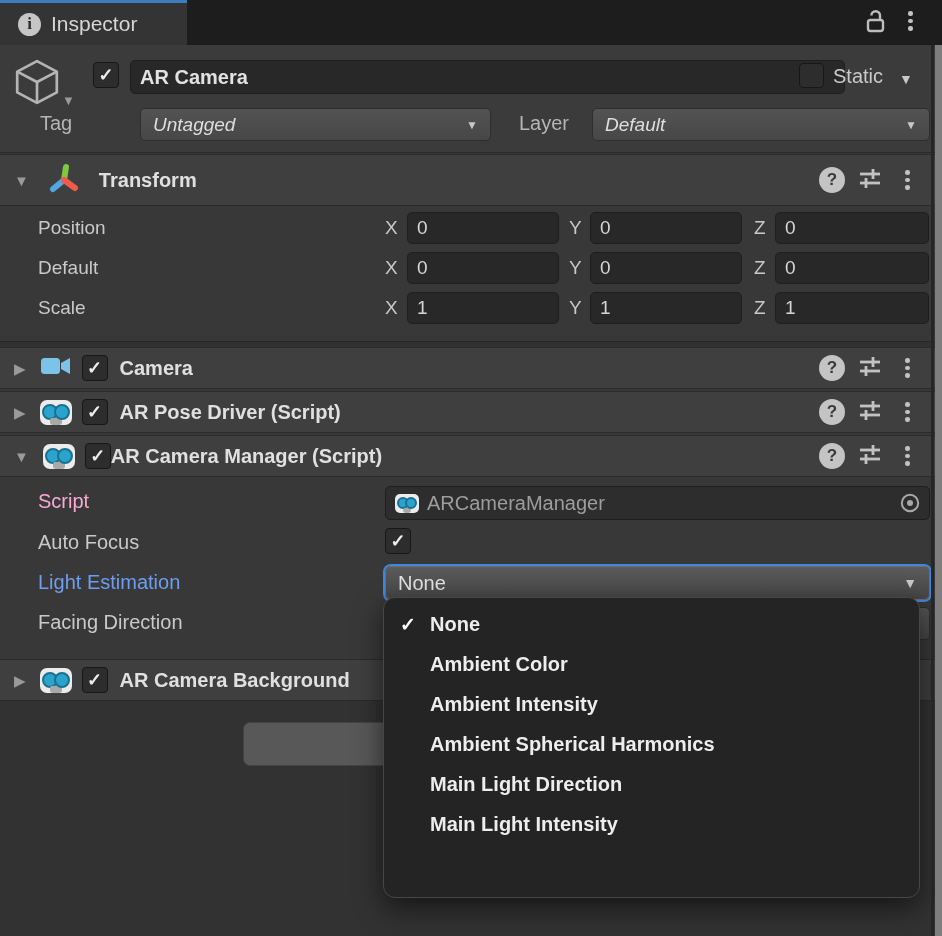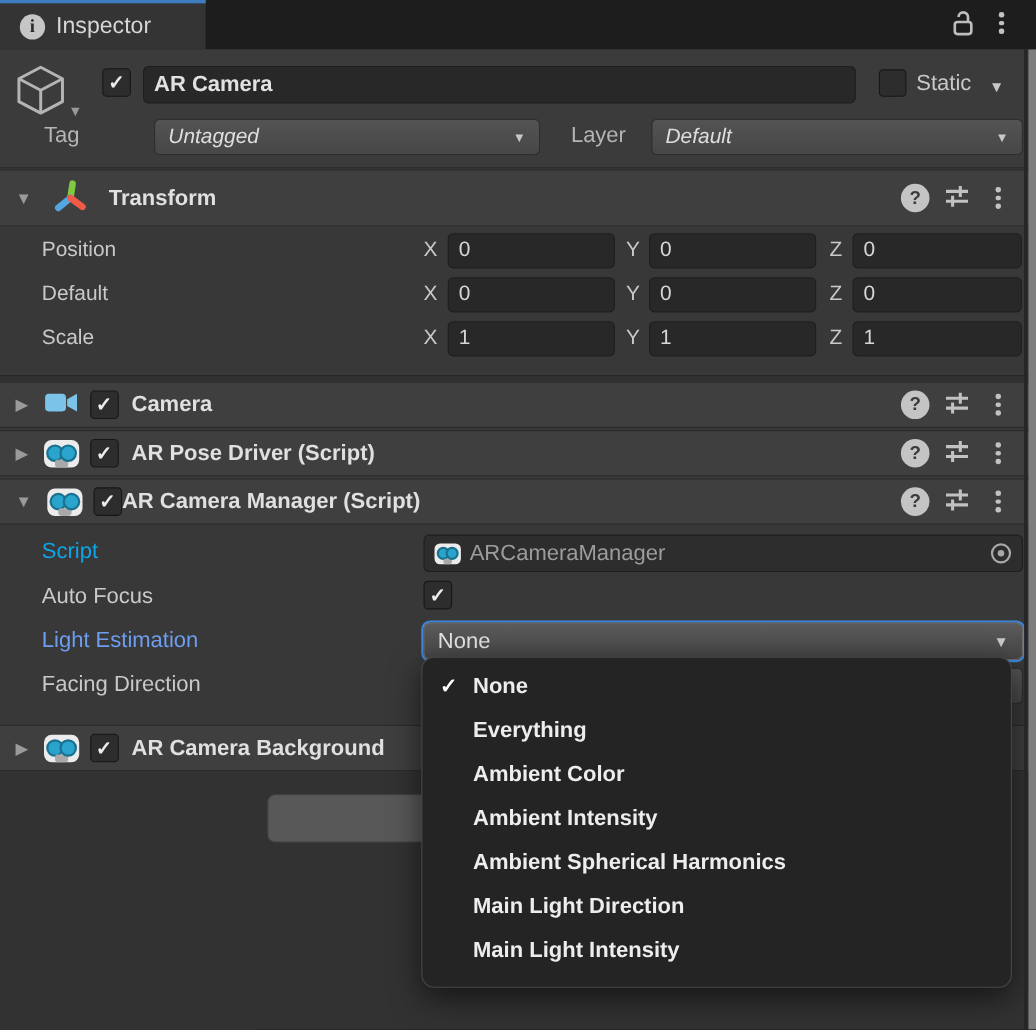--- a/index.html
+++ b/index.html
@@ -14,21 +14,21 @@
        display:flex;align-items:center;gap:10px;padding-left:18px;}
   .tab-title{color:#d6d6d6;font-size:21px;}
   .info-icon{width:23px;height:23px;border-radius:50%;background:#c6c6c6;color:#2c2c2c;
              font-family:"Liberation Serif",serif;font-weight:700;font-size:17px;
              display:flex;align-items:center;justify-content:center;}
   .kebab{display:flex;flex-direction:column;gap:3px;align-items:center;}
   .kebab i{width:4.5px;height:4.5px;border-radius:50%;background:#c2c2c2;display:block;}
 
   
   .lbl{color:#c9c9c9;font-size:19px;white-space:nowrap;}
-  .lbl-dim{color:#0ea5e9;}
+  .lbl-dim{color:#f9a8d4;}
   .lbl-blue{color:#6d9ef0;}
   .fold{color:#9a9a9a;font-size:15px;line-height:1;}
   .arrow{color:#c8c8c8;font-size:12px;line-height:1;}
   .checkbox{width:26px;height:26px;background:#2d2d2d;border:1px solid #171717;border-radius:4px;
             display:flex;align-items:center;justify-content:center;}
   .checkbox span{color:#ececec;font-size:18px;font-weight:700;line-height:1;}
   .field{background:#282828;border:1px solid #1e1e1e;border-radius:5px;height:32px;
          display:flex;align-items:center;padding-left:9px;color:#d6d6d6;font-size:19px;}
   .dropdown{background:linear-gradient(#535353,#474747);border:1px solid #2e2e2e;border-radius:5px;
             height:33px;display:flex;align-items:center;padding:0 12px;color:#dedede;font-size:19px;font-style:italic;}
@@ -100,21 +100,21 @@
           <line x1="24" y1="24" x2="24" y2="44"></line>
         </g>
       </svg>
     </div>
     <div class="abs fold" style="left:62px;top:49px;font-size:13px;">▼</div>
 
     <div class="abs checkbox" style="left:93px;top:17px;">
       <span>✓</span>
     </div>
 
-    <div class="abs field" style="left:130px;top:15px;width:648px;height:34px;font-weight:600;color:#e2e2e2;font-size:20px;">
+    <div class="abs field" style="left:130px;top:15px;width:715px;height:34px;font-weight:600;color:#e2e2e2;font-size:20px;">
       <span>AR Camera</span>
     </div>
 
     <div class="abs checkbox" style="left:799px;top:18px;width:25px;height:25px;"></div>
     <div class="abs lbl" style="left:833px;top:20px;font-size:20px;">Static</div>
     <div class="abs arrow" style="left:899px;top:27px;font-size:14px;">▼</div>
 
     <div class="abs lbl" style="left:40px;top:67px;color:#b5b5b5;font-size:20px;">Tag</div>
     <div class="abs dropdown" style="left:140px;top:63px;width:351px;">
       <span>Untagged</span>
@@ -327,23 +327,20 @@
 
   <div class="abs" style="left:0;top:701px;width:942px;height:235px;background:#323232;"></div>
   <div class="abs" style="left:243px;top:722px;width:456px;height:44px;background:#585858;border:1px solid #434343;border-radius:7px;z-index:2;"></div>
 
   <div class="abs popup">
     <div class="menu-item">
       <span class="mcheck">✓</span>
       <span>None</span>
     </div>
     <div class="menu-item">
-        <span>Everything</span>
-      </div>
-    <div class="menu-item">
         <span>Ambient Color</span>
       </div>
     <div class="menu-item">
         <span>Ambient Intensity</span>
       </div>
     <div class="menu-item">
         <span>Ambient Spherical Harmonics</span>
       </div>
     <div class="menu-item">
         <span>Main Light Direction</span>

